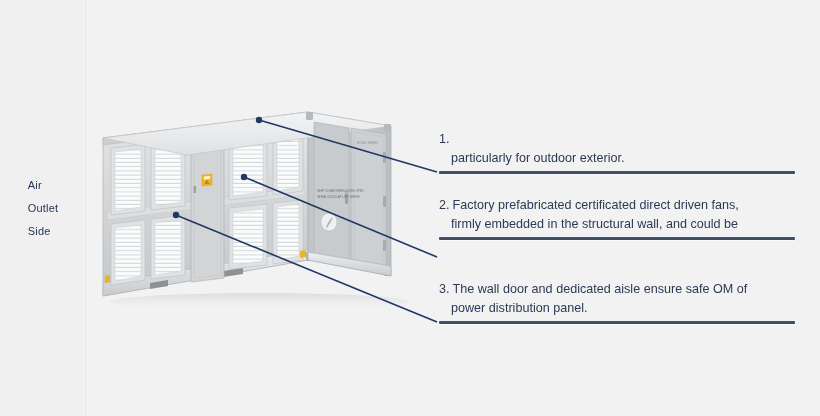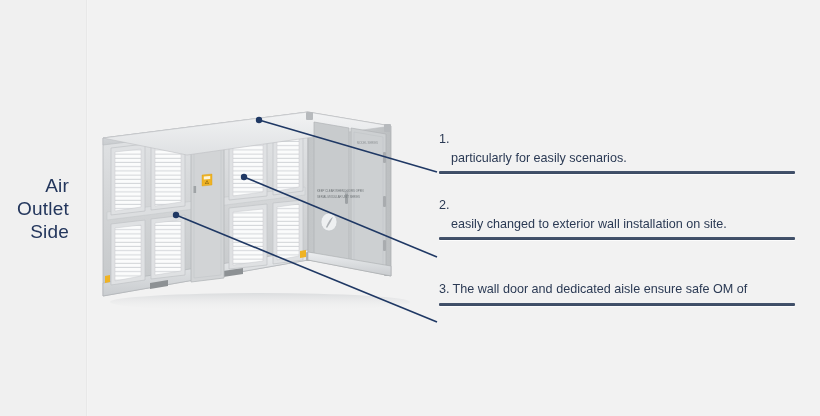--- a/index.html
+++ b/index.html
@@ -16,21 +16,21 @@
   .left-col{
     position:absolute;left:0;top:0;width:86px;height:416px;
     background:#f0f0f0;
     display:flex;align-items:center;justify-content:center;
   }
   .left-divider{
     position:absolute;left:86px;top:0;width:2px;height:416px;
     background:linear-gradient(to right,#e2e2e2,#fafafa);
   }
   .left-label{
-    color:#23365c;font-size:19px;line-height:23px;text-align:right;
+    color:#23365c;font-size:11px;line-height:23px;text-align:left;
     letter-spacing:.2px;
   }
   .left-label span{display:block;}
 
   
   .ann{position:absolute;}
   .ann-text{
     color:#2b3a54;font-size:12.6px;line-height:18.5px;
     white-space:nowrap;
   }
@@ -230,45 +230,50 @@
     </g>
   </svg>
 
   <div class="ann" style="left:439px;top:130px;width:360px;">
     <div class="ann-text">
       <div class="ann-line-row">
         <span class="num">1.</span>
       </div>
       <div class="ann-line-row">
         <span class="ann-indent"></span>
-        <span>particularly for easily scenarios.</span>
+        <span>particularly for outdoor exterior.</span>
       </div>
     </div>
     <div class="ann-rule" style="width:356px;margin-top:4px;"></div>
   </div>
 
   <div class="ann" style="left:439px;top:196px;width:360px;">
     <div class="ann-text">
       <div class="ann-line-row">
         <span class="num">2.</span>
-      </div>
-      <div class="ann-line-row">
-        <span class="ann-indent"></span>
-        <span>easily changed to exterior wall installation on site.</span>
+        <span>Factory prefabricated certificated direct driven fans,</span>
+      </div>
+      <div class="ann-line-row">
+        <span class="ann-indent"></span>
+        <span>firmly embedded in the structural wall, and could be</span>
+      </div>
+      <div class="ann-line-row">
+        <span class="ann-indent"></span>
       </div>
     </div>
     <div class="ann-rule" style="width:356px;margin-top:4px;"></div>
   </div>
 
   <div class="ann" style="left:439px;top:280px;width:360px;">
     <div class="ann-text">
       <div class="ann-line-row">
         <span class="num">3.</span>
         <span>The wall door and dedicated aisle ensure safe OM of</span>
       </div>
       <div class="ann-line-row">
         <span class="ann-indent"></span>
+        <span>power distribution panel.</span>
       </div>
     </div>
     <div class="ann-rule" style="width:356px;margin-top:4px;"></div>
   </div>
 
 </div>
 
 </body></html>

